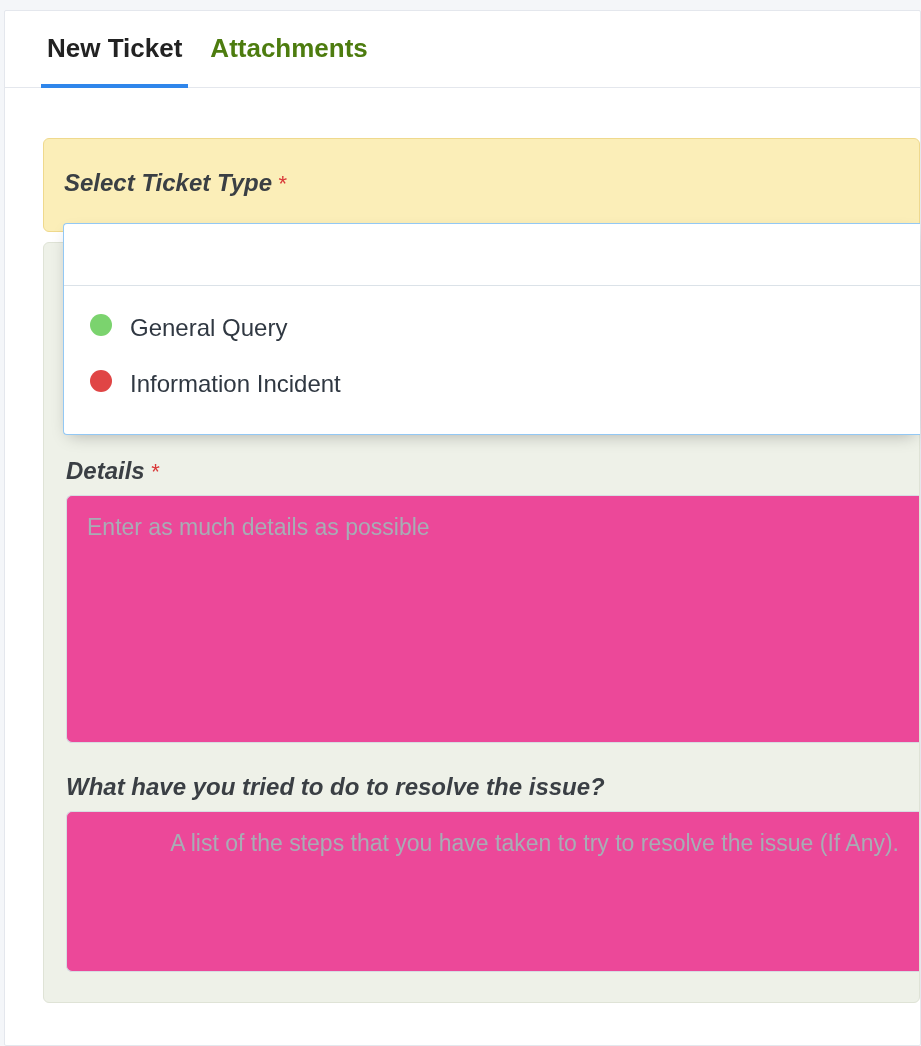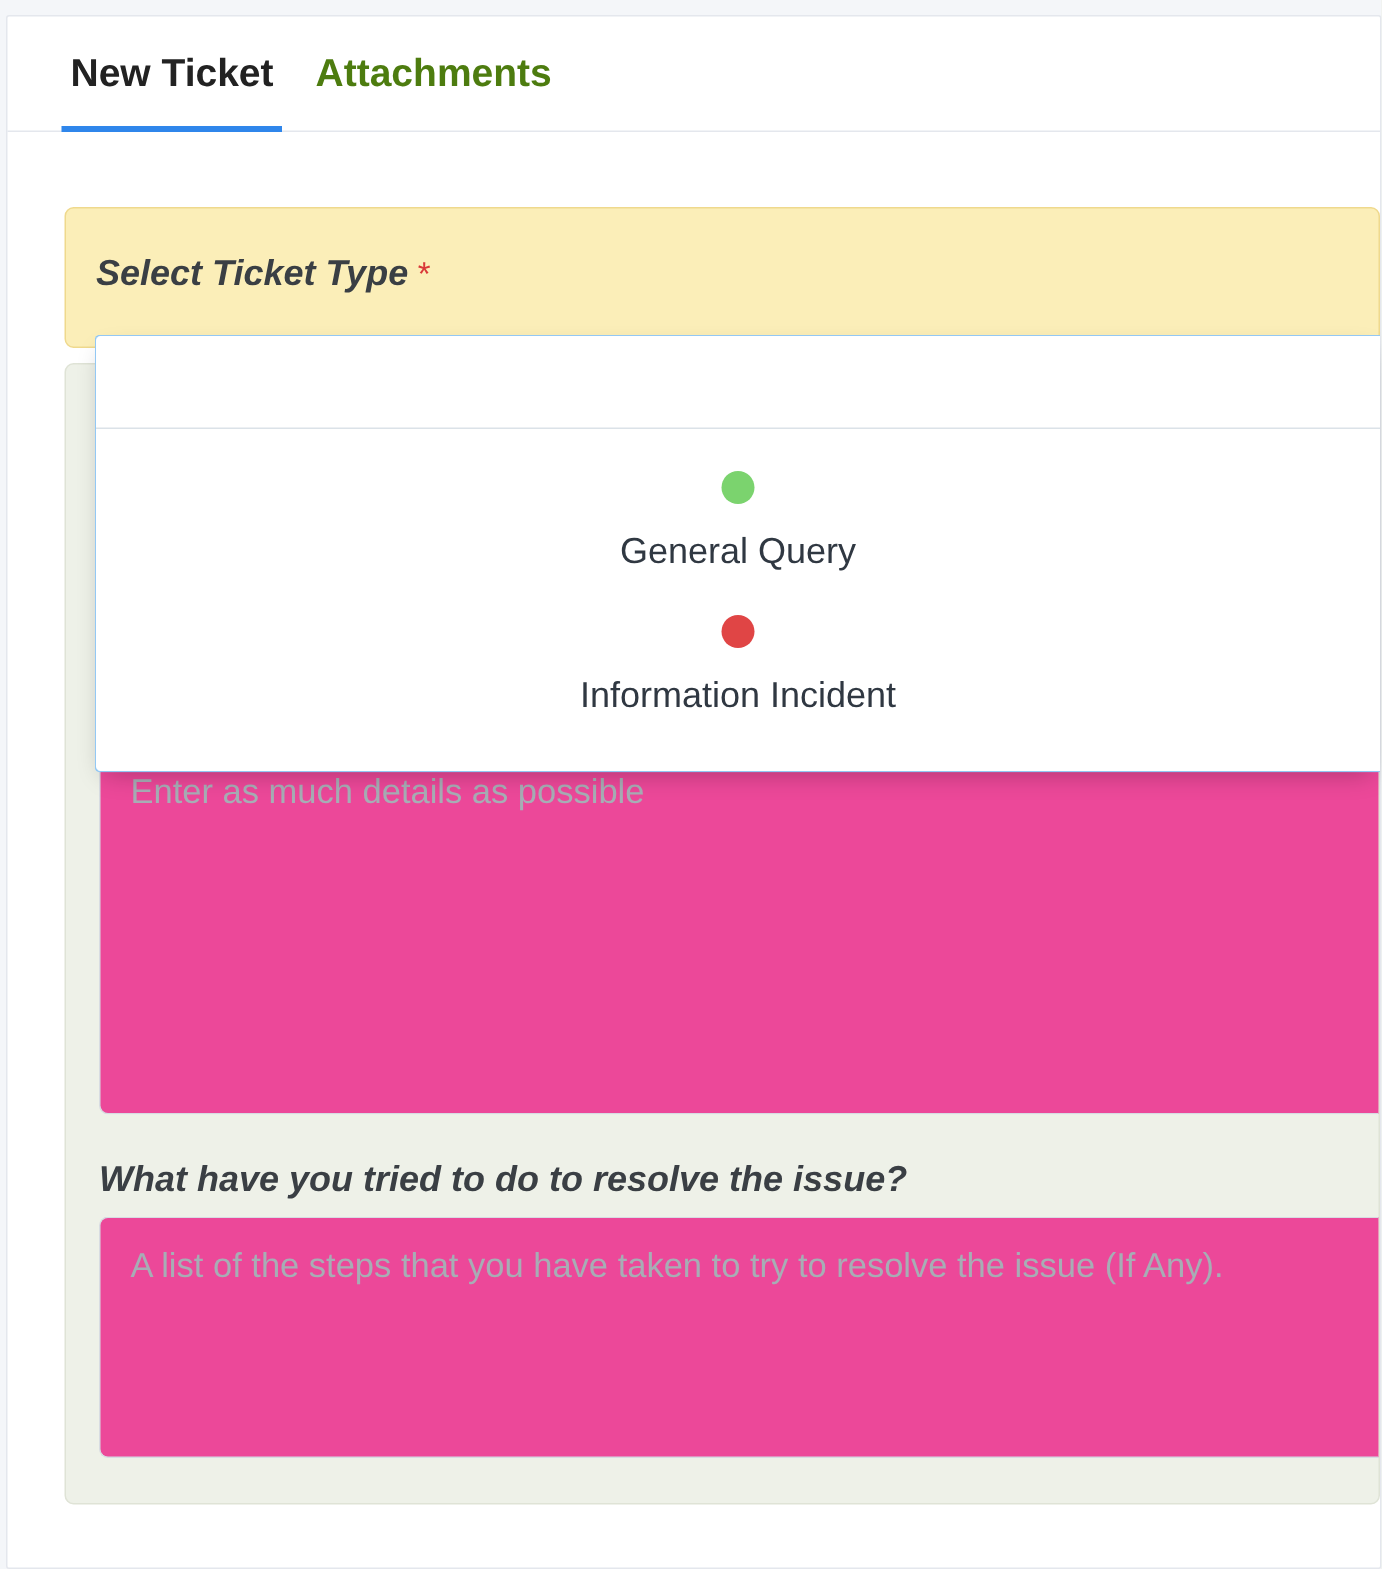--- a/index.html
+++ b/index.html
@@ -92,27 +92,26 @@
     }
     .select-input-row {
       height: 62px;
       border-bottom: 1px solid #dbe2e8;
     }
     .select-options {
       padding: 14px 0 22px 0;
     }
     .option {
       display: flex;
-      align-items: center;
+      align-items: flex-start;
       gap: 18px;
       padding: 14px 26px;
       font-size: 24px;
       color: #303842;
       cursor: pointer;
-      flex-direction: column;
     }
     .dot {
       width: 22px;
       height: 22px;
       border-radius: 50%;
       flex: 0 0 22px;
     }
     .dot.green { background: #7bd36e; }
     .dot.red   { background: #e04545; }
 
@@ -132,21 +131,21 @@
       padding: 18px 20px;
       margin-top: 10px;
       resize: none;
     }
     .text-input::placeholder,
     textarea::placeholder {
       color: #a7adb5;
     }
     .brief { height: 96px; }
     .details { height: 248px; }
-    .resolve { height: 161px; }
+    .resolve { height: 161px; text-align: right; }
 
     .spaced-top { margin-top: 58px; }
   </style>
 </head>
 <body>
 
 <div class="page">
 
   <div class="tabs">
     <div class="tab active">New Ticket</div>

